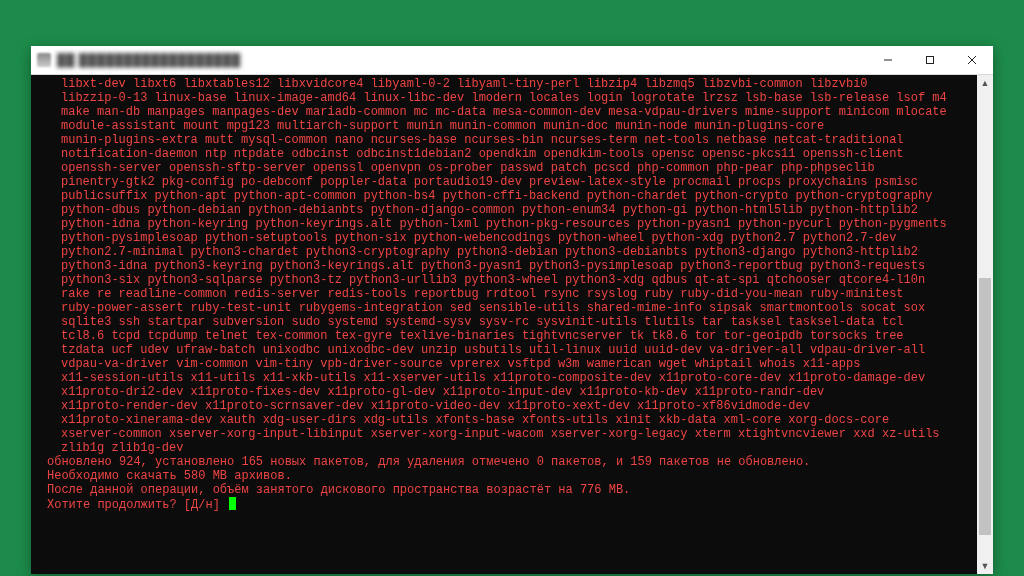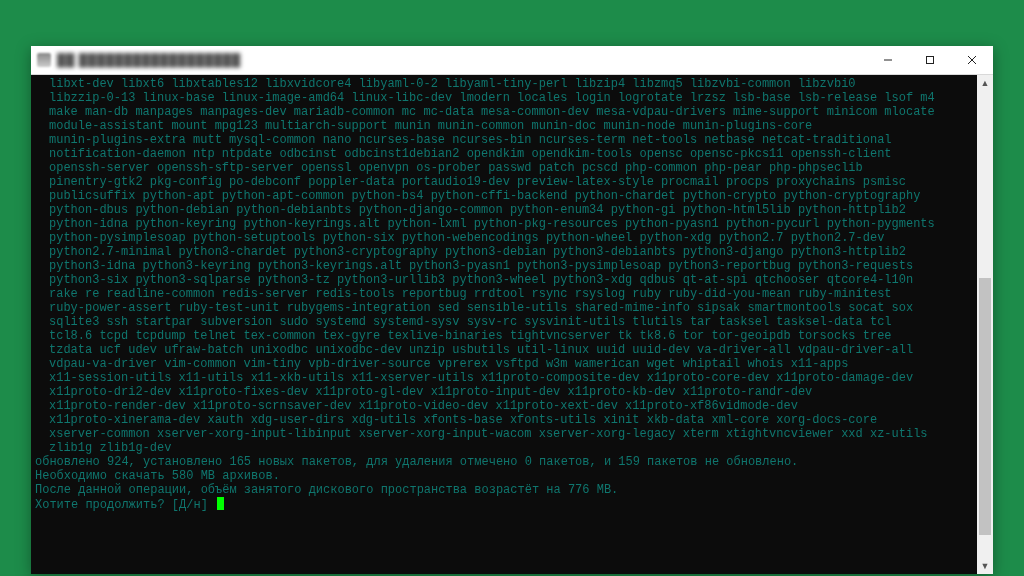--- a/index.html
+++ b/index.html
@@ -63,22 +63,22 @@
   }
   .win-btn svg { width: 10px; height: 10px; }
   .terminal-wrap {
     flex: 1;
     display: flex;
     background: #0c0c0c;
     overflow: hidden;
   }
   .terminal {
     flex: 1;
-    padding: 2px 4px 4px 4px;
-    color: #0f766e;
+    padding: 2px 4px 4px 16px;
+    color: #ef4444;
     font-family: Consolas, "Courier New", monospace;
     font-size: 12px;
     line-height: 14px;
     white-space: pre-wrap;
     word-break: break-word;
     overflow: hidden;
   }
   .indent { padding-left: 14px; text-indent: 0; }
   .cursor {
     display: inline-block;

